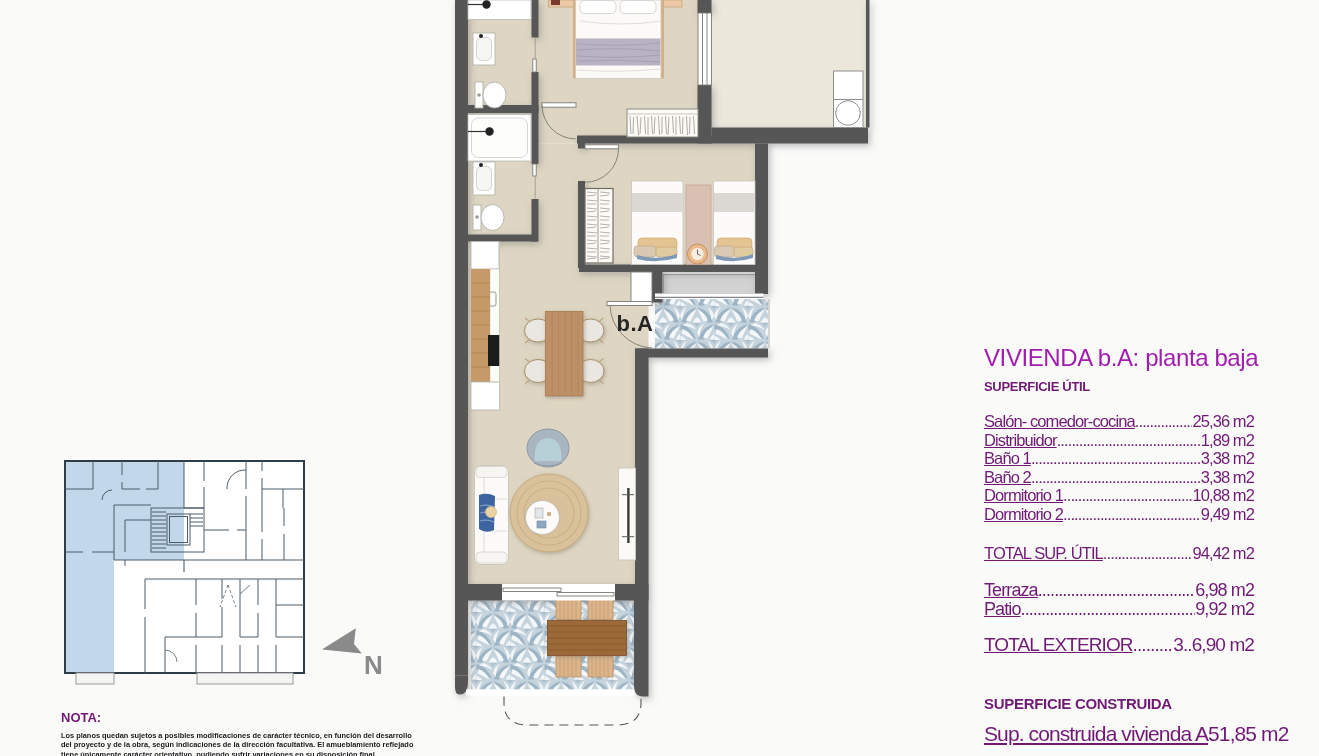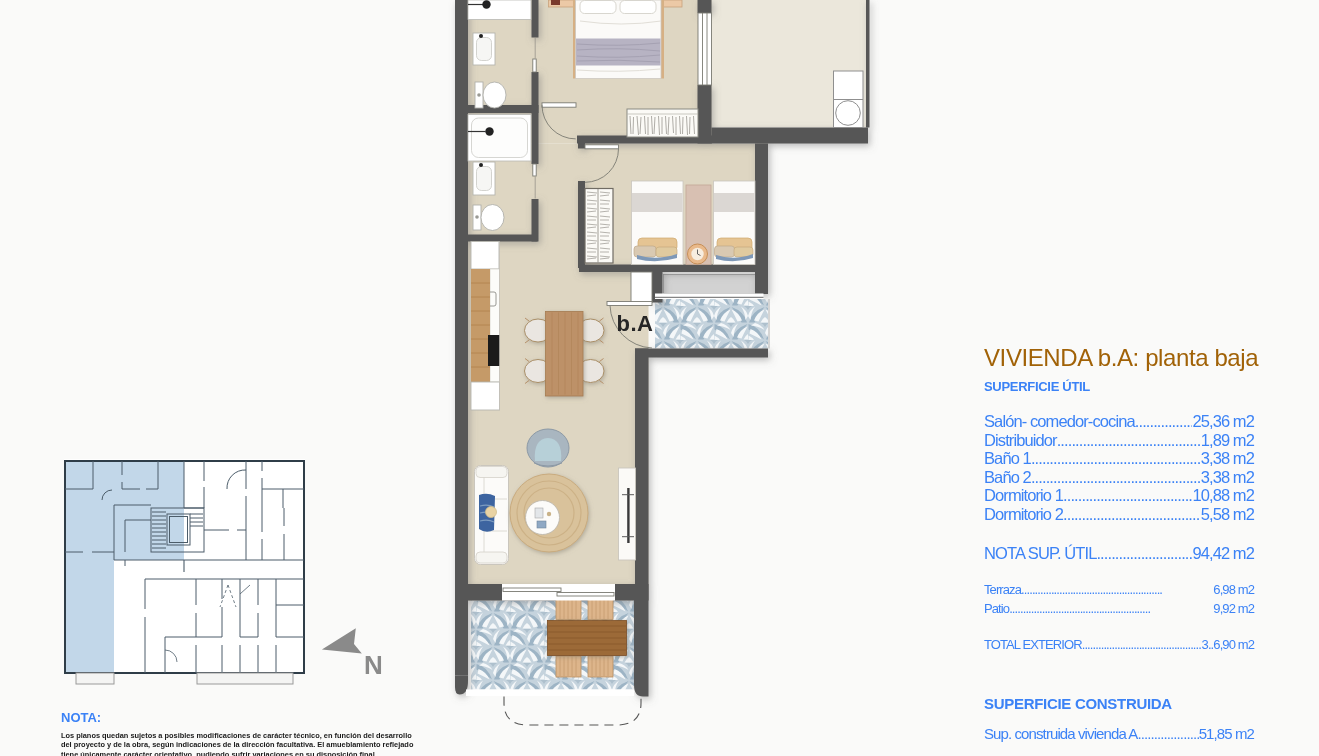--- a/index.html
+++ b/index.html
@@ -1,21 +1,21 @@
 <!DOCTYPE html>
 <html><head>
 <meta charset="utf-8">
 <style>
   html,body{margin:0;padding:0;background:#fafaf9;}
   #page{position:relative;width:1319px;height:756px;overflow:hidden;
         font-family:"Liberation Sans", sans-serif;}
   svg{position:absolute;left:0;top:0;}
-  .txt{position:absolute;color:#3b82f6;}
+  .txt{position:absolute;color:#701a75;}
   .row{display:flex;width:270px;align-items:baseline;}
-  .row .n{white-space:nowrap;}
+  .row .n{white-space:nowrap;text-decoration:underline;}
   .row .d{flex:1;overflow:hidden;white-space:nowrap;}
   .row .v{white-space:nowrap;}
 </style>
 </head>
 <body>
 <div id="page">
 <svg width="1319" height="756" viewBox="0 0 1319 756">
 <defs>
   <clipPath id="tclip">
           <rect width="17" height="17"></rect>
@@ -313,21 +313,21 @@
     <rect x="197" y="673" width="96" height="11"></rect>
   </g>
 </g>
 
 <path d="M355.8,628.3 L321.9,649.4 L361.8,653.6 L354,644 Z" fill="#8a8a8a"></path>
 <text x="364" y="674" font-size="26" font-weight="bold" fill="#8a8a8a">N</text>
 
 <text x="616.5" y="331" font-size="22" font-weight="bold" fill="#262626" letter-spacing="0.5">b.A</text>
 </svg>
 
-<div class="txt" style="left:984px;top:344px;font-size:24px;letter-spacing:-0.4px;color:#a16207;">VIVIENDA b.A: planta baja</div>
+<div class="txt" style="left:984px;top:344px;font-size:24px;letter-spacing:-0.4px;color:#a21caf;">VIVIENDA b.A: planta baja</div>
 <div class="txt" style="left:984px;top:379px;font-size:13px;font-weight:bold;letter-spacing:-0.3px;">SUPERFICIE ÚTIL</div>
 
 <div class="txt" style="left:984px;top:412px;font-size:16.5px;letter-spacing:-0.9px;line-height:18.6px;">
   <div class="row">
         <span class="n">Salón- comedor-cocina</span>
         <span class="d">....................................................</span>
         <span class="v">25,36 m2</span>
       </div>
   <div class="row">
         <span class="n">Distribuidor</span>
@@ -345,51 +345,51 @@
         <span class="v">3,38 m2</span>
       </div>
   <div class="row">
         <span class="n">Dormitorio 1</span>
         <span class="d">....................................................</span>
         <span class="v">10,88 m2</span>
       </div>
   <div class="row">
         <span class="n">Dormitorio 2</span>
         <span class="d">....................................................</span>
-        <span class="v">5,58 m2</span>
+        <span class="v">9,49 m2</span>
       </div>
 </div>
 <div class="txt" style="left:984px;top:544px;font-size:16.5px;letter-spacing:-0.9px;line-height:18.6px;">
   <div class="row">
-        <span class="n">NOTA SUP. ÚTIL</span>
+        <span class="n">TOTAL SUP. ÚTIL</span>
         <span class="d">....................................................</span>
         <span class="v">94,42 m2</span>
       </div>
 </div>
-<div class="txt" style="left:984px;top:581px;font-size:13px;letter-spacing:-0.9px;line-height:18.6px;">
+<div class="txt" style="left:984px;top:581px;font-size:18px;letter-spacing:-0.9px;line-height:18.6px;">
   <div class="row">
         <span class="n">Terraza</span>
         <span class="d">....................................................</span>
         <span class="v">6,98 m2</span>
       </div>
   <div class="row">
         <span class="n">Patio</span>
         <span class="d">....................................................</span>
         <span class="v">9,92 m2</span>
       </div>
 </div>
-<div class="txt" style="left:984px;top:635.5px;font-size:13px;letter-spacing:-0.9px;line-height:18.6px;">
+<div class="txt" style="left:984px;top:635.5px;font-size:19px;letter-spacing:-0.9px;line-height:18.6px;">
   <div class="row">
         <span class="n">TOTAL EXTERIOR</span>
         <span class="d">....................................................</span>
         <span class="v">3..6,90 m2</span>
       </div>
 </div>
 <div class="txt" style="left:984px;top:694.5px;font-size:15px;font-weight:bold;letter-spacing:-0.3px;">SUPERFICIE CONSTRUIDA</div>
-<div class="txt" style="left:984px;top:725px;font-size:15px;letter-spacing:-0.9px;line-height:18.6px;">
+<div class="txt" style="left:984px;top:725px;font-size:21px;letter-spacing:-0.9px;line-height:18.6px;">
   <div class="row">
         <span class="n">Sup. construida vivienda A</span>
         <span class="d">....................................................</span>
         <span class="v">51,85 m2</span>
       </div>
 </div>
 
 <div class="txt" style="left:61px;top:710px;font-size:13px;font-weight:bold;">NOTA:</div>
 <div class="txt" style="left:61px;top:730.5px;font-size:7.4px;font-weight:bold;line-height:9.5px;color:#1a1a1a;white-space:nowrap;">
 Los planos quedan sujetos a posibles modificaciones de carácter técnico, en función del desarrollo<br>

